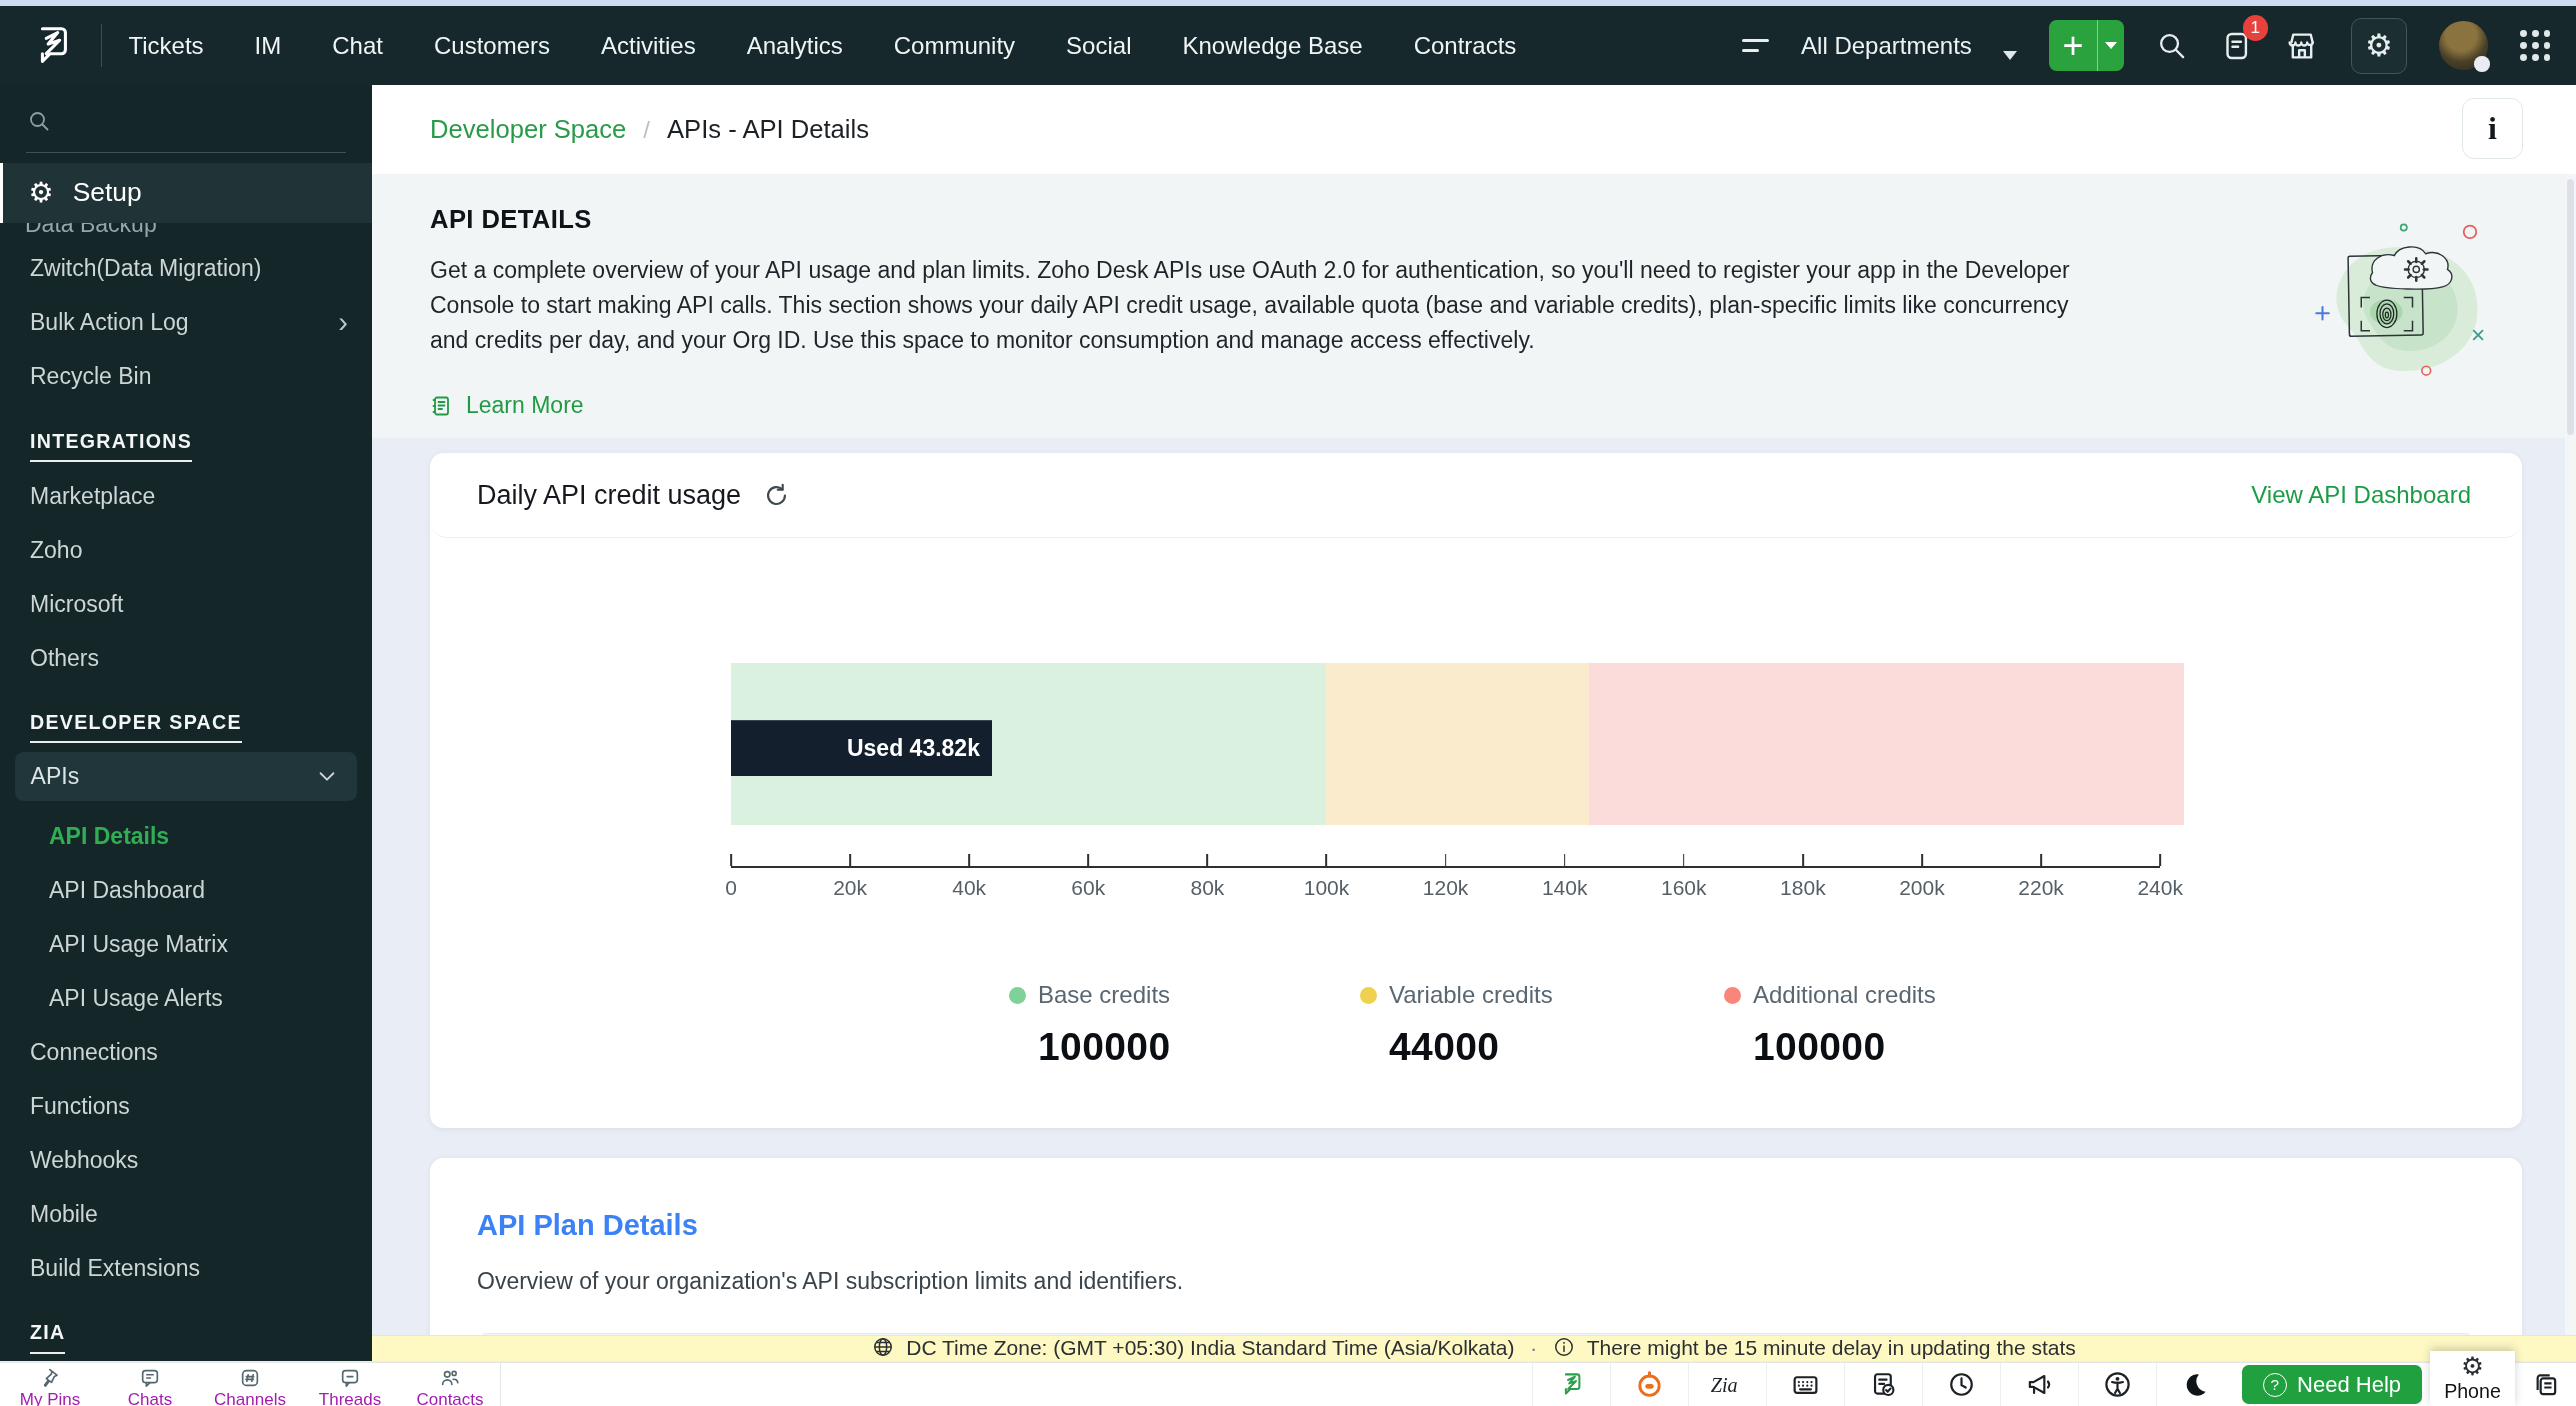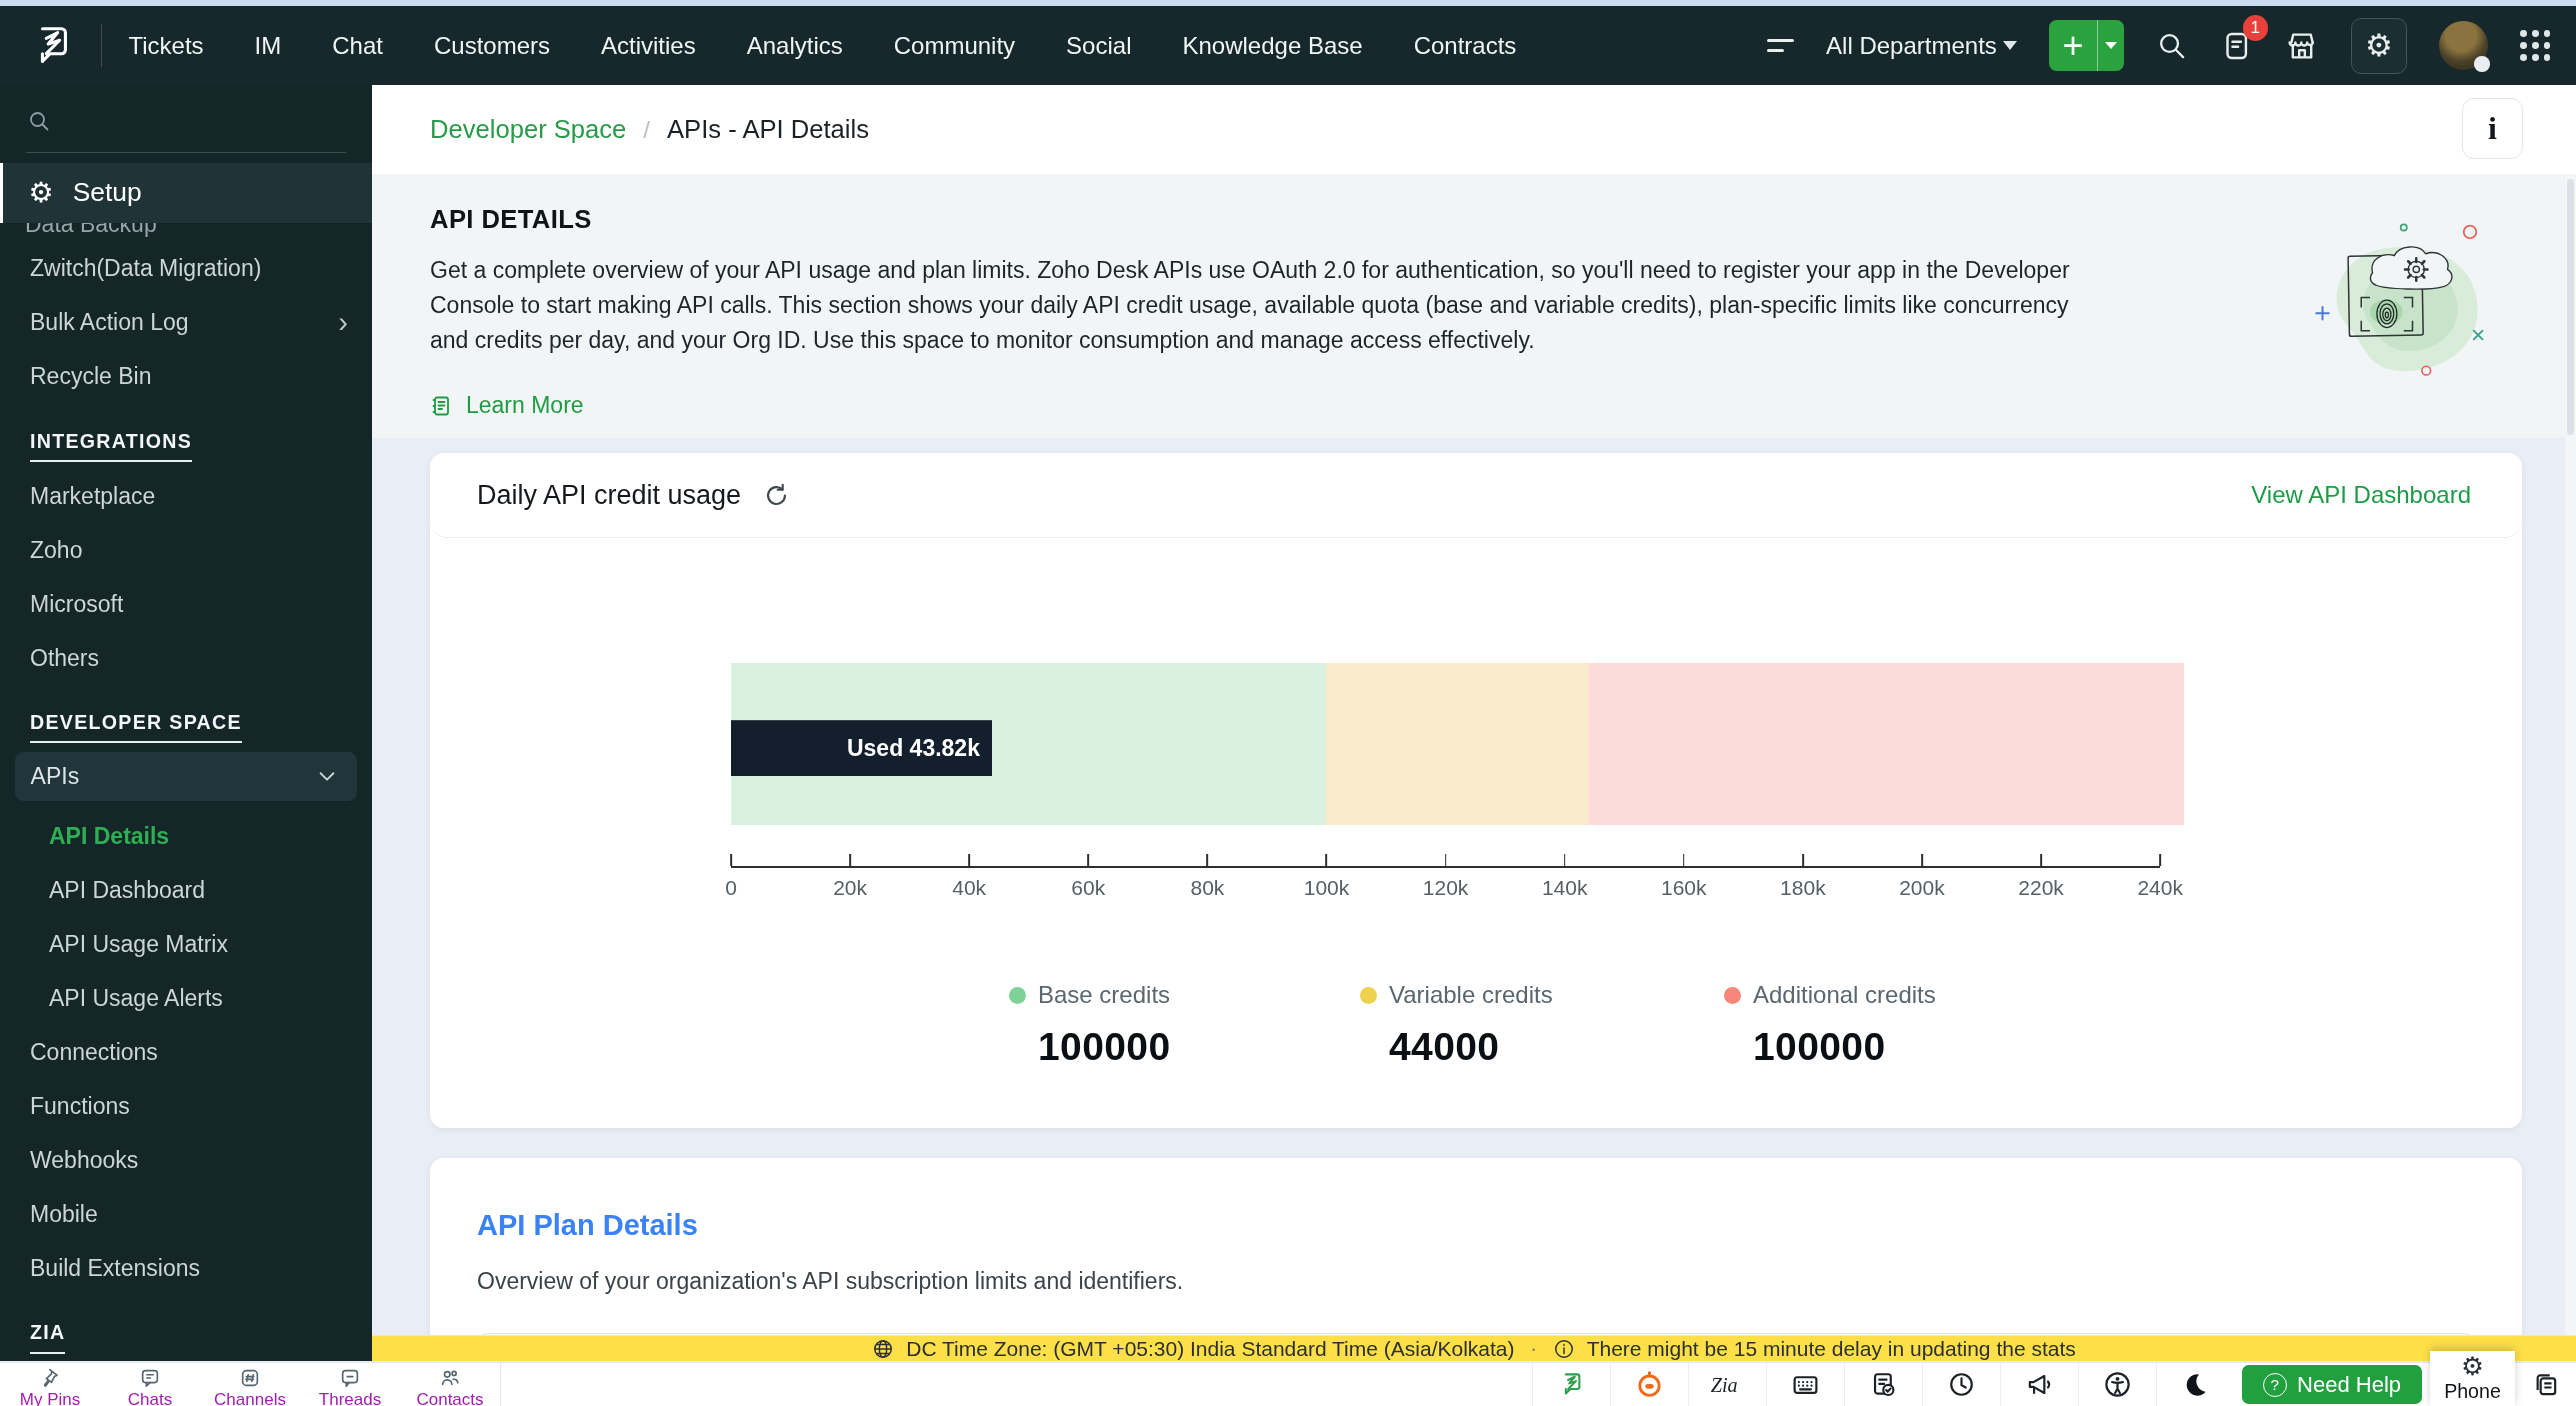--- a/index.html
+++ b/index.html
@@ -13,21 +13,21 @@
   
   .topnav { position:absolute; left:0; top:6px; width:100%; height:79px; background:#16282b;
             display:flex; align-items:center; padding:0 25.6px; color:#eef4f4; }
   .logo-wrap { width:53px; display:flex; align-items:center; justify-content:center; }
   .nav-divider { width:0.9px; height:43px; background:rgba(255,255,255,.18); margin:0 27px 0 22px; }
   .nav-items { display:flex; gap:51px; align-items:center; }
   .nav-item { font-size:24px; color:#f0f5f5; cursor:pointer; white-space:nowrap; }
   .nav-right { margin-left:auto; display:flex; align-items:center; gap:32px; }
   .filter-ic { display:flex; flex-direction:column; gap:7.7px; align-items:flex-start; }
   .filter-ic i { display:block; height:2.6px; background:#e8efef; border-radius:1.7px; }
-  .dept { display:flex; align-items:center; gap:6px; font-size:24px; }
+  .dept { display:flex; align-items:flex-end; gap:31px; font-size:24px; }
   .caret { width:0; height:0; border-left:7.7px solid transparent; border-right:7.7px solid transparent; border-top:9.4px solid #dfe8e8; }
   .plus-btn { display:flex; width:75px; height:51px; border-radius:7.7px; overflow:hidden; background:#2aa33e; }
   .plus-main { flex:1; display:flex; align-items:center; justify-content:center; color:#fff; font-size:36px; font-weight:300; border-right:0.9px solid rgba(255,255,255,.45); }
   .plus-caret { width:25.6px; display:flex; align-items:center; justify-content:center; }
   .plus-caret .caret { border-top-color:#fff; border-left-width:6px; border-right-width:6px; border-top-width:7.7px; }
   .icon-btn { position:relative; display:flex; align-items:center; justify-content:center; color:#e8eef0; }
   .badge { position:absolute; top:-13.6px; right:-15.3px; min-width:25.6px; height:25.6px; border-radius:12.8px; background:#e8413c;
            color:#fff; font-size:17px; display:flex; align-items:center; justify-content:center; padding:0 6.8px; }
   .gear-wrap { width:56px; height:56px; border:1.7px solid #43565a; border-radius:10.2px; display:flex; align-items:center; justify-content:center; background:#1b2f32; }
   .gear-glyph { font-size:31px; color:#e8eef0; line-height:1; }
@@ -97,22 +97,22 @@
   .lg-label { font-size:24px; color:#5a6670; font-weight:500; }
   .lg-value { margin:15.3px 0 0 29px; font-size:39px; font-weight:bold; color:#0b0f14; letter-spacing:0.4px; }
 
   .card.plan { margin-top:30px; height:341px; padding:51px 47px 0 47px; }
   .plan-title { font-size:29px; font-weight:bold; color:#3b82f6; }
   .plan-sub { margin-top:25.6px; font-size:23px; color:#39434a; }
   .plan-table-head { margin-top:38px; height:68px; background:#f3f6fa; border:1.7px solid #e3e8ee;
                      border-radius:10.2px 10.2px 0 0; display:flex; }
   .plan-col-a { width:51.7%; border-right:1.7px solid #e3e8ee; }
 
-  .statusbar { position:absolute; left:0; bottom:0; width:100%; height:25.6px; background:#fde047; border-top:0.9px solid #efe5c8;
-               display:flex; align-items:center; justify-content:center; gap:12px; font-size:21px; color:#2c2f33; }
+  .statusbar { position:absolute; left:0; bottom:0; width:100%; height:25.6px; background:#fef9c3; border-top:0.9px solid #efe5c8;
+               display:flex; justify-content:center; gap:12px; font-size:21px; color:#2c2f33; }
   .status-sep { color:#7b7f84; font-size:22px; margin:0 3.4px; }
 
   .pagescroll { position:absolute; right:0; top:89px; width:11px; height:1161px; background:#f4f5f7; }
   .pagescroll i { display:block; margin:5.1px 1.7px 0 1.7px; height:256px; border-radius:4.3px; background:#dde1e7; }
 
   
   .taskbar { position:absolute; left:0; bottom:0; width:100%; height:44px; background:#fff; border-top:0.9px solid #e4e7ea;
              display:flex; align-items:stretch; }
   .tb-cell { width:100px; display:flex; flex-direction:column; align-items:center; justify-content:flex-start;
              padding-top:4.3px; gap:0.9px; color:#a21caf; font-size:17px; overflow:hidden; cursor:pointer; }

